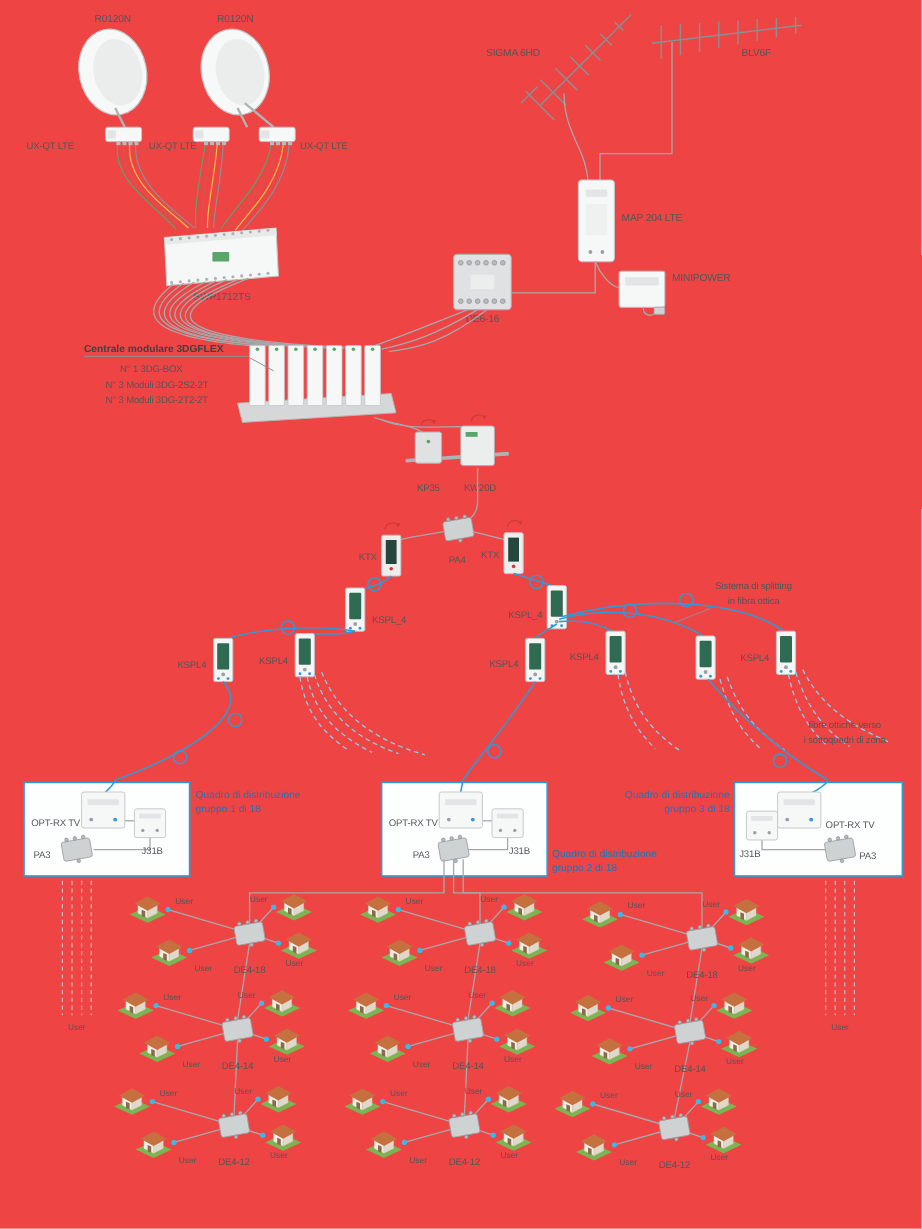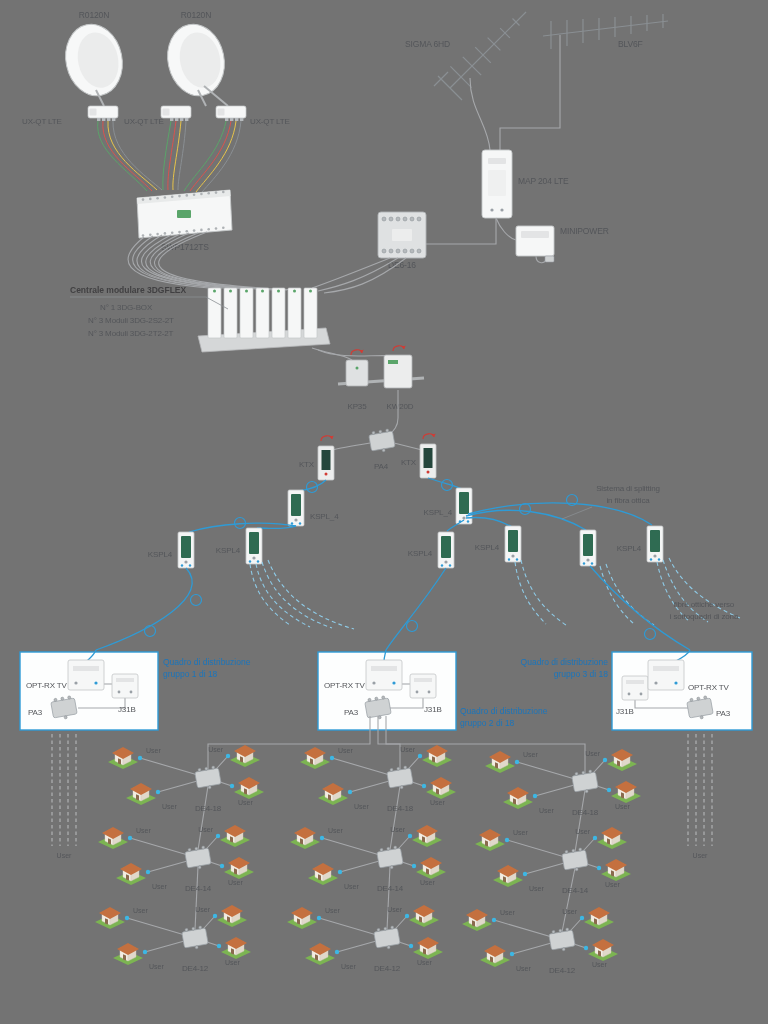--- a/index.html
+++ b/index.html
@@ -1,16 +1,16 @@
 <!DOCTYPE html>
 <html><head>
 <meta charset="utf-8">
 <style>
   html,body{margin:0;padding:0;background:#ffffff;}
-  .stage{position:relative;width:768px;height:1024px;background:#737373;overflow:hidden;}
+  .stage{position:relative;width:768px;height:1024px;background:#ef4444;overflow:hidden;}
   svg{display:block;}
   text{font-family:"Liberation Sans",sans-serif;}
   .lbl{font-size:8px;fill:#54565a;letter-spacing:-0.15px;}
   .big{font-size:8.5px;}
   .mid{text-anchor:middle;}
   .end{text-anchor:end;}
   .cap{font-size:8.5px;fill:#1b75bb;}
   .usr{font-size:7px;fill:#54565a;}
   .title{font-size:8.5px;fill:#414042;font-weight:bold;}
   .wire{stroke:#a6a8ab;stroke-width:1.1;fill:none;}

